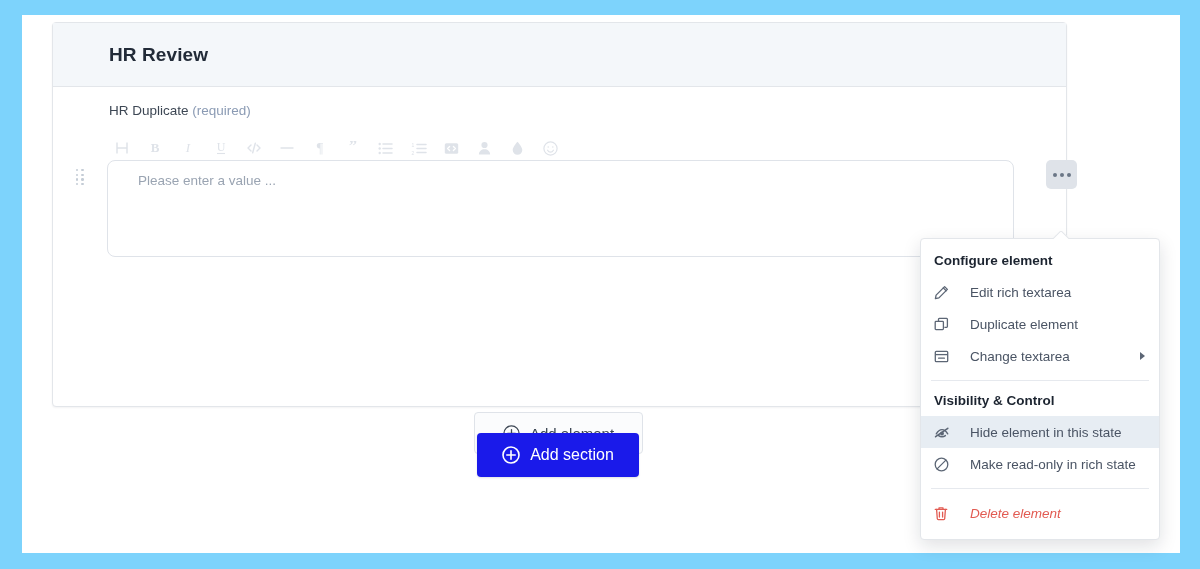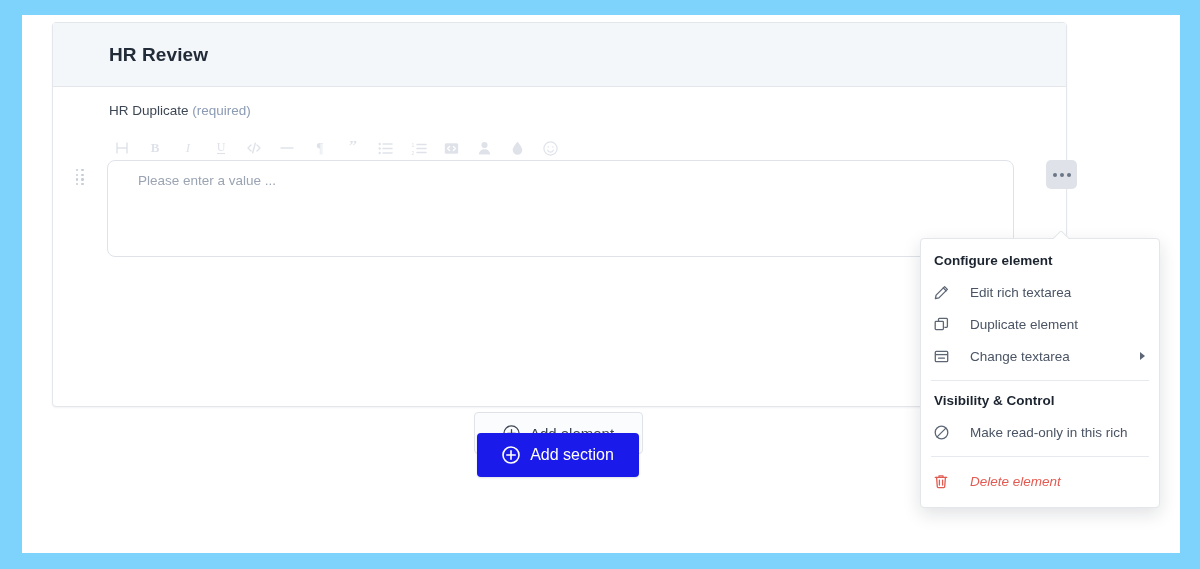--- a/index.html
+++ b/index.html
@@ -474,29 +474,40 @@
           </svg>
         </span>
         <span class="lbl">Change textarea</span>
         <span class="ctx-arrow"></span>
       </div>
 
       <div class="ctx-sep"></div>
 
       <div class="ctx-group-title">Visibility &amp; Control</div>
 
+      <div class="ctx-item highlight">
+        <span class="ico">
+          <svg width="16" height="14" viewBox="0 0 16 14" fill="none" stroke="#5c6675" stroke-width="1.4" stroke-linecap="round">
+            <path d="M2.3 8.8C3.9 6 5.9 4.6 8 4.6c2.1 0 4.1 1.4 5.7 4.2"></path>
+            <path d="M4.6 10.6c1 .7 2.1 1.1 3.4 1.1 1.2 0 2.4-.4 3.4-1.1"></path>
+            <path d="M1.6 11.7L13.8 3.3" stroke-width="1.6"></path>
+            <circle cx="8" cy="8.5" r="1.9" fill="#5c6675" stroke="none"></circle>
+          </svg>
+        </span>
+        <span class="lbl">Hide element in this state</span>
+      </div>
 
       <div class="ctx-item">
         <span class="ico">
           <svg width="15" height="15" viewBox="0 0 15 15" fill="none" stroke="#5c6675" stroke-width="1.3">
             <circle cx="7.5" cy="7.5" r="6.3"></circle>
             <path d="M3.1 11.9L11.9 3.1" stroke-linecap="round"></path>
           </svg>
         </span>
-        <span class="lbl">Make read-only in this rich</span>
+        <span class="lbl">Make read-only in rich state</span>
       </div>
 
       <div class="ctx-sep"></div>
 
       <div class="ctx-item danger">
         <span class="ico">
           <svg width="14" height="15" viewBox="0 0 14 15" fill="none" stroke="#e25b52" stroke-width="1.3" stroke-linecap="round" stroke-linejoin="round">
             <path d="M1.3 3.4h11.4"></path>
             <path d="M5 3.4V1.9h4v1.5"></path>
             <path d="M2.6 3.4l.7 9.4a1 1 0 001 .9h5.4a1 1 0 001-.9l.7-9.4"></path>

